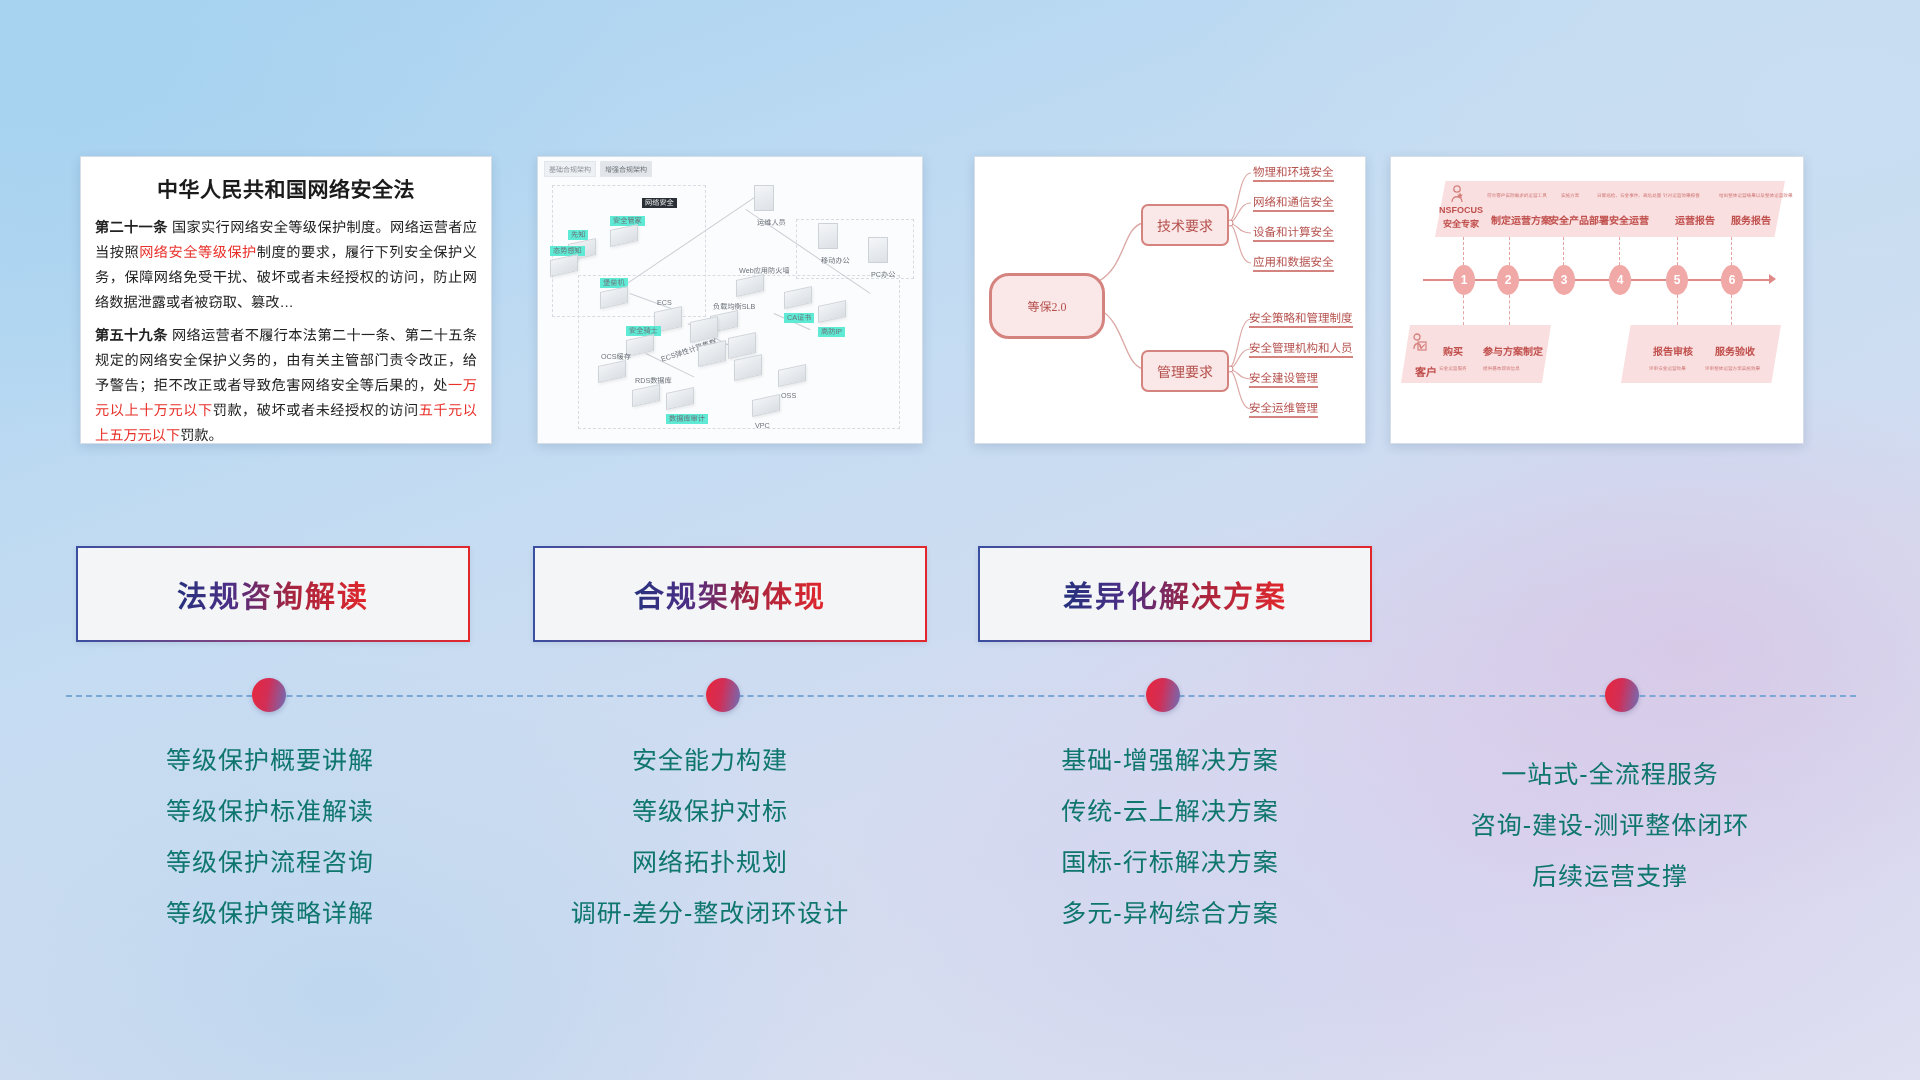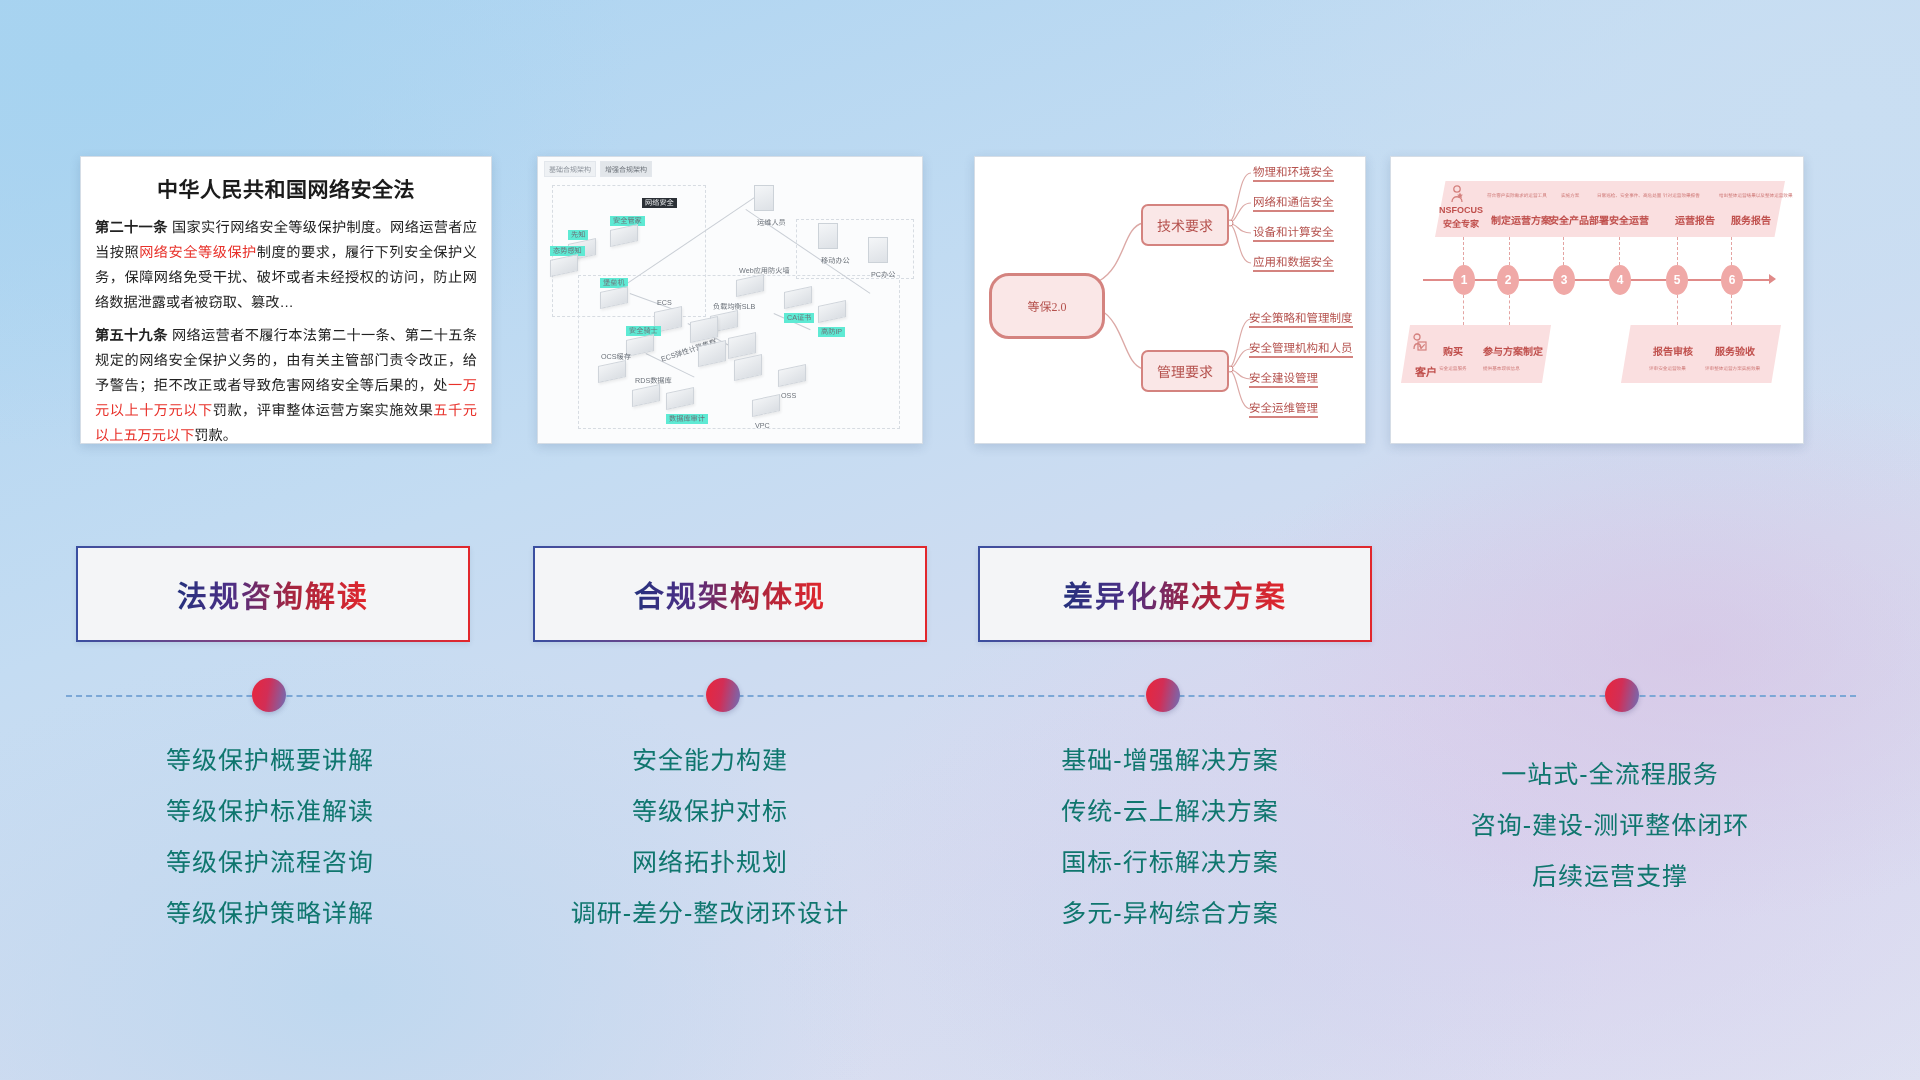--- a/index.html
+++ b/index.html
@@ -161,21 +161,21 @@
 <div class="bg2"></div>
 
 <div class="stage">
 
   <div class="cards">
 
     <div class="card c1">
       <div class="law">
         <div class="law-title">中华人民共和国网络安全法</div>
         <p class="law-p"><b>第二十一条</b><span> 国家实行网络安全等级保护制度。网络运营者应当按照</span><span class="rd">网络安全等级保护</span><span>制度的要求，履行下列安全保护义务，保障网络免受干扰、破坏或者未经授权的访问，防止网络数据泄露或者被窃取、篡改…</span></p>
-        <p class="law-p"><b>第五十九条</b><span> 网络运营者不履行本法第二十一条、第二十五条规定的网络安全保护义务的，由有关主管部门责令改正，给予警告；拒不改正或者导致危害网络安全等后果的，处</span><span class="rd">一万元以上十万元以下</span><span>罚款，评审整体运营方案实施效果</span><span class="rd">五千元以上五万元以下</span><span>罚款。</span></p>
+        <p class="law-p"><b>第五十九条</b><span> 网络运营者不履行本法第二十一条、第二十五条规定的网络安全保护义务的，由有关主管部门责令改正，给予警告；拒不改正或者导致危害网络安全等后果的，处</span><span class="rd">一万元以上十万元以下</span><span>罚款，破坏或者未经授权的访问</span><span class="rd">五千元以上五万元以下</span><span>罚款。</span></p>
       </div>
     </div>
 
     <div class="card c2">
       <div class="arch">
         <div class="tabs">
           <div class="tab">基础合规架构</div>
           <div class="tab on">增强合规架构</div>
         </div>
 

